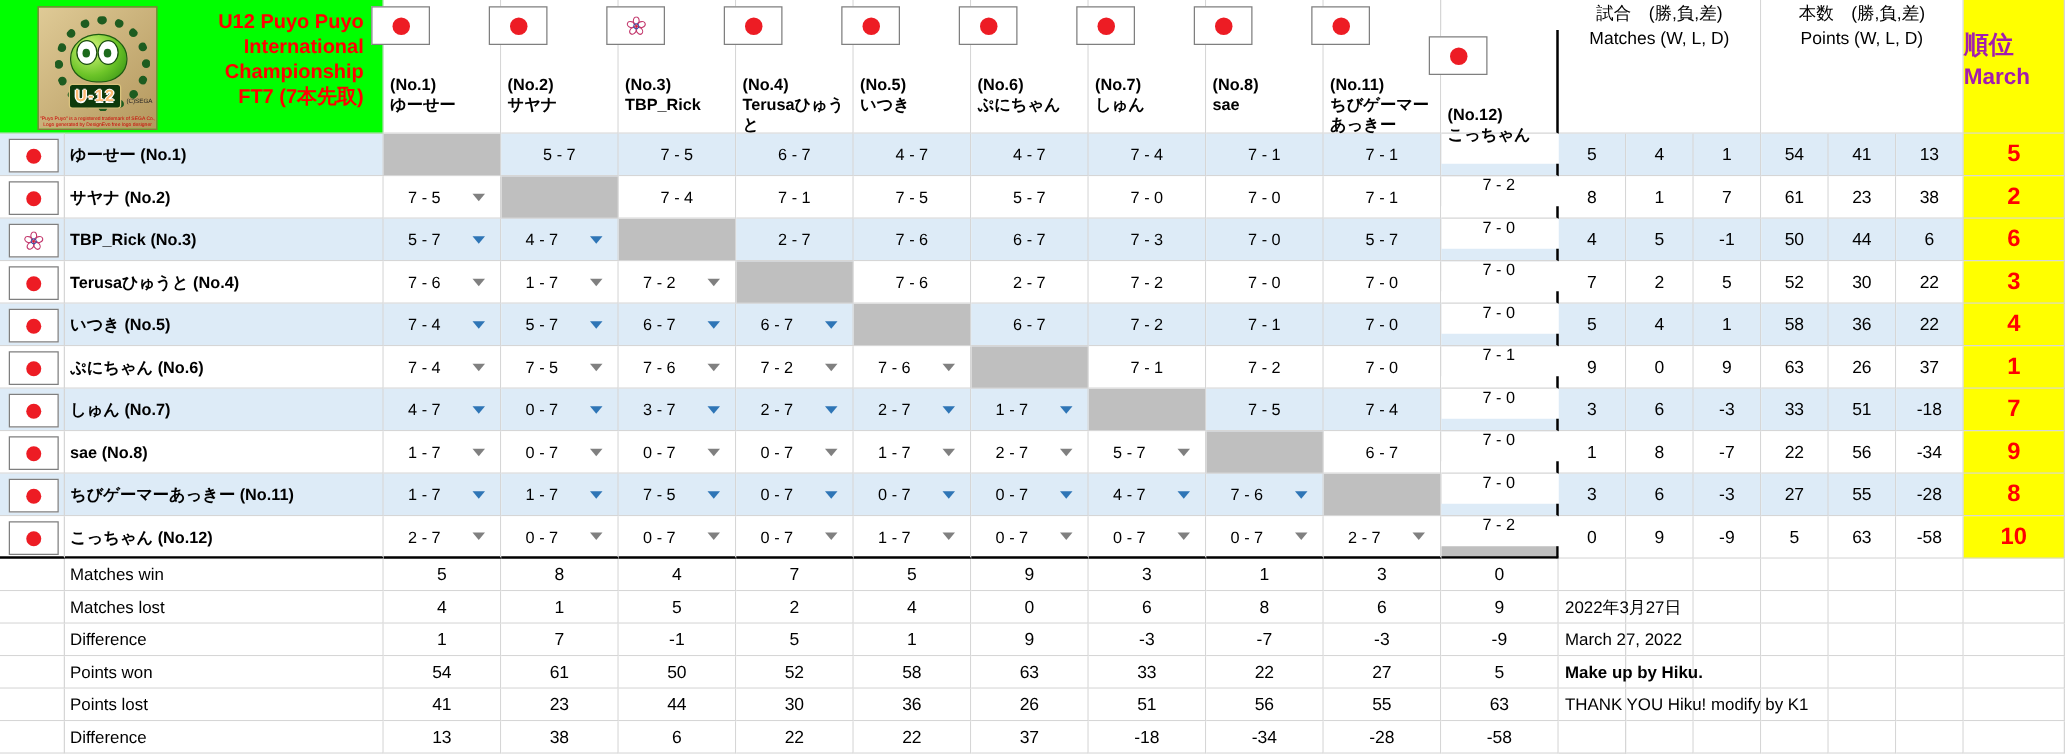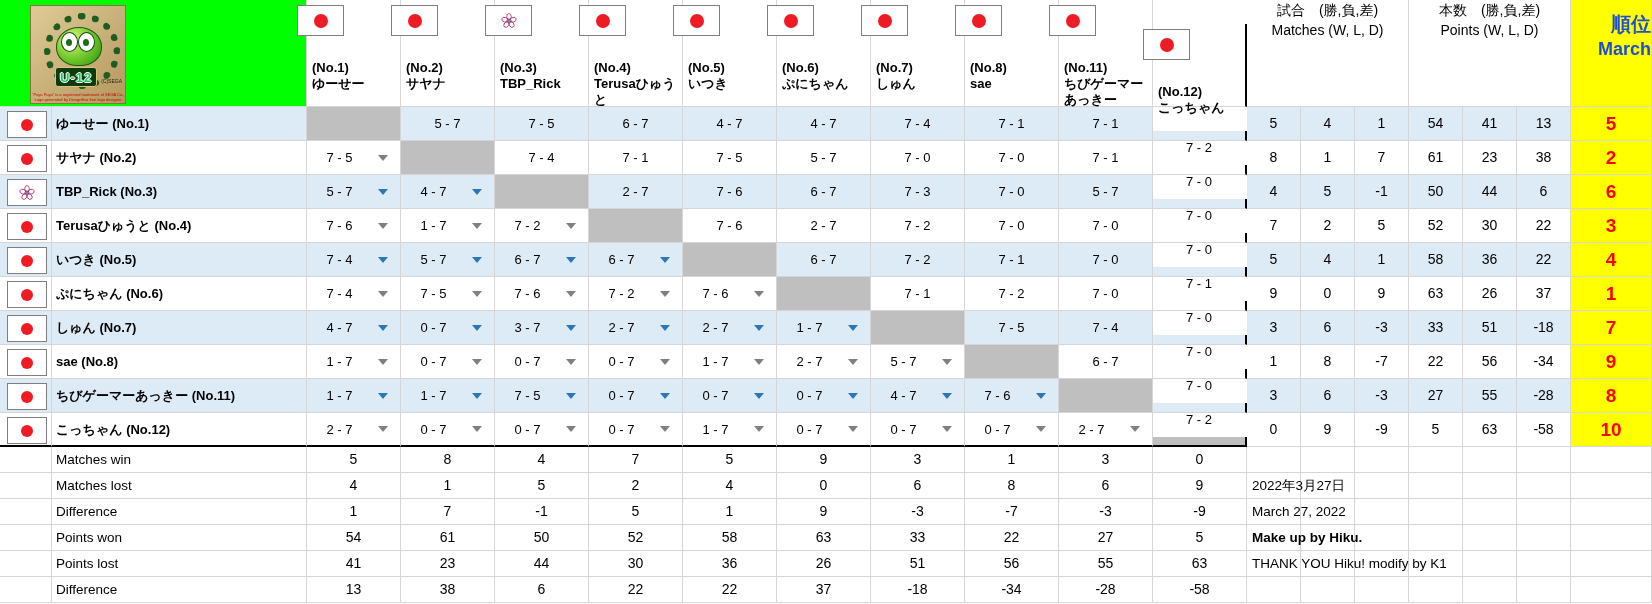--- a/index.html
+++ b/index.html
@@ -19,35 +19,35 @@
   
   .corner{grid-column:1/3;background:#00FF00;position:relative;}
   .title{position:absolute;right:15px;top:8px;text-align:right;color:#FF0000;font-weight:bold;font-size:16px;line-height:20px;white-space:nowrap;}
   .logo{position:absolute;left:30px;top:5px;width:94px;height:97px;background:linear-gradient(135deg,#dfca96,#b4985e);border:1px solid #8a7340;}
   .wreath{position:absolute;left:13px;top:7px;width:62px;height:62px;border-radius:50%;border:7px dotted #1e5c20;}
   .puyo{position:absolute;left:25px;top:21px;width:44px;height:37px;background:radial-gradient(circle at 35% 30%,#d9f87e,#6cc428 55%,#2e8a12);border-radius:50% 50% 46% 46%;border:1px solid #1d5c10;}
   .eye{position:absolute;top:4px;width:15px;height:18px;background:#fff;border:1px solid #164a0c;border-radius:50%;}
   .eye.l{left:4px}.eye.r{left:21px}
   .eye::after{content:"";position:absolute;left:4px;top:6px;width:6px;height:7px;border-radius:50%;background:#1c6a1c;}
   .u12band{position:absolute;left:24px;bottom:16px;background:#0e3a0c;border-radius:3px;padding:0 4px;border:1px solid #d9c27d;}
-  .u12band span{font-size:13px;font-weight:bold;color:#22c55e;letter-spacing:1px;text-shadow:-1px 0 #fff,1px 0 #fff,0 -1px #fff,0 1px #fff;}
+  .u12band span{font-size:13px;font-weight:bold;color:#fdba74;letter-spacing:1px;text-shadow:-1px 0 #fff,1px 0 #fff,0 -1px #fff,0 1px #fff;}
   .sega{position:absolute;right:3px;bottom:19px;font-size:5px;color:#222;}
   .tm{position:absolute;left:1px;right:1px;bottom:1px;font-size:4px;line-height:5px;color:#c00;text-align:center;white-space:nowrap;overflow:hidden;}
   
   .fbox{display:inline-flex;align-items:center;justify-content:center;width:38px;height:25px;background:#fff;border:1px solid #7f7f7f;}
   .fbox.big{width:45px;height:29px;}
   .jdot{width:12px;height:12px;border-radius:50%;background:#ED1C24;display:block;}
   .fbox.big .jdot{width:14px;height:14px;}
   
   .hcell{position:relative;padding:60px 2px 0 5px;font-size:13px;font-weight:bold;line-height:16px;}
   .hcell .fbox{position:absolute;left:-10px;top:5px;}
   
   .mh{text-align:center;font-size:14px;line-height:20px;}
   .mh.m{grid-column:13/16;} .mh.p{grid-column:16/19;}
-  .rh{grid-column:19/20;background:#FFFF00;text-align:right;color:#1d4ed8;font-weight:bold;padding-top:12px;font-size:20px;line-height:25px;}
+  .rh{grid-column:19/20;background:#FFFF00;text-align:left;color:#a21caf;font-weight:bold;padding-top:24px;font-size:20px;line-height:25px;}
   .rh .en{font-size:18px;}
   
   .fcell{position:relative;} .fcell .fbox{position:absolute;left:7px;top:4px;}
   .ncell{font-size:13px;font-weight:bold;line-height:33px;padding-left:4px;white-space:nowrap;}
   .score{position:relative;text-align:center;font-size:13px;line-height:33px;}
   .score.witharrow{padding-right:28px;}
   .arr{position:absolute;right:12px;top:50%;margin-top:-3px;width:0;height:0;border-left:5px solid transparent;border-right:5px solid transparent;border-top:6px solid #808080;}
   .arr.ab{border-top-color:#2E75B6;}
   .stat{text-align:center;font-size:14px;line-height:33px;}
   .rank{text-align:center;font-size:19px;font-weight:bold;color:#FF0000;line-height:33px;}
@@ -70,20 +70,26 @@
         <span class="eye l"></span>
         <span class="eye r"></span>
       </div>
       <div class="u12band"><span>U-12</span></div>
       <span class="sega">(C)SEGA</span>
       <div class="tm">
         <div>"Puyo Puyo" is a registered trademark of SEGA Co., Ltd</div>
         <div>Logo generated by DesignEvo free logo designer</div>
       </div>
     </div>
+    <div class="title">
+      <div>U12 Puyo Puyo</div>
+      <div>International</div>
+      <div>Championship</div>
+      <div>FT7 (7本先取)</div>
+    </div>
   </div>
 
   <div id="g-pheaders" style="display:contents"><div class="c hcell">
         <span class="fbox big">
           <span class="jdot"></span>
         </span>
         <div>(No.1)</div>
         <div>ゆーせー</div>
       </div><div class="c hcell">
         <span class="fbox big">

